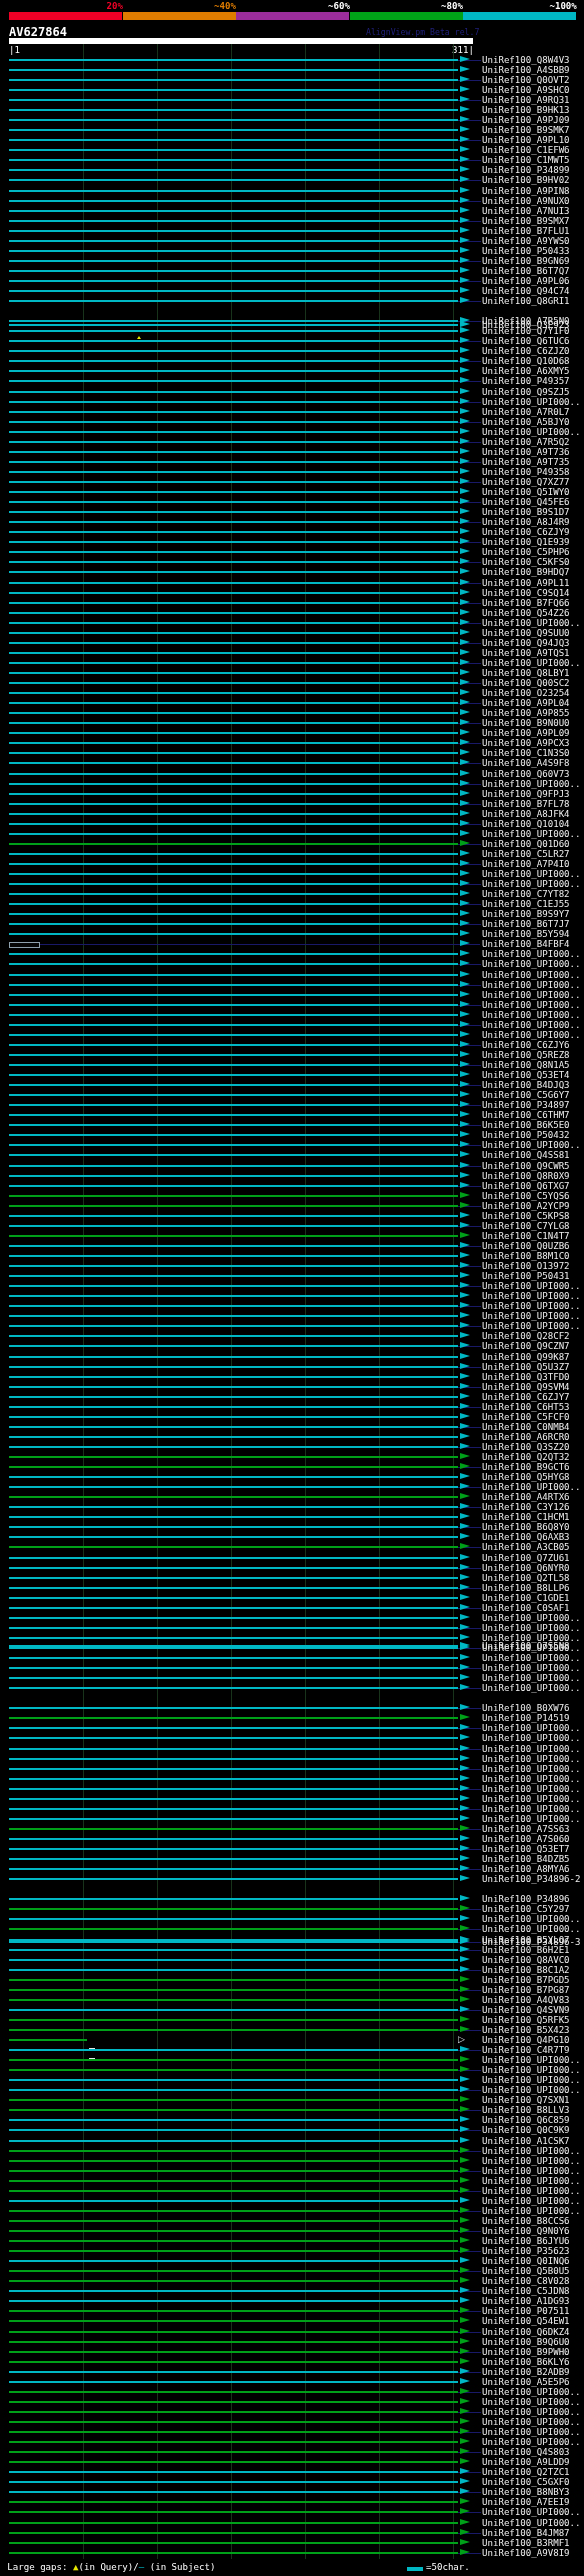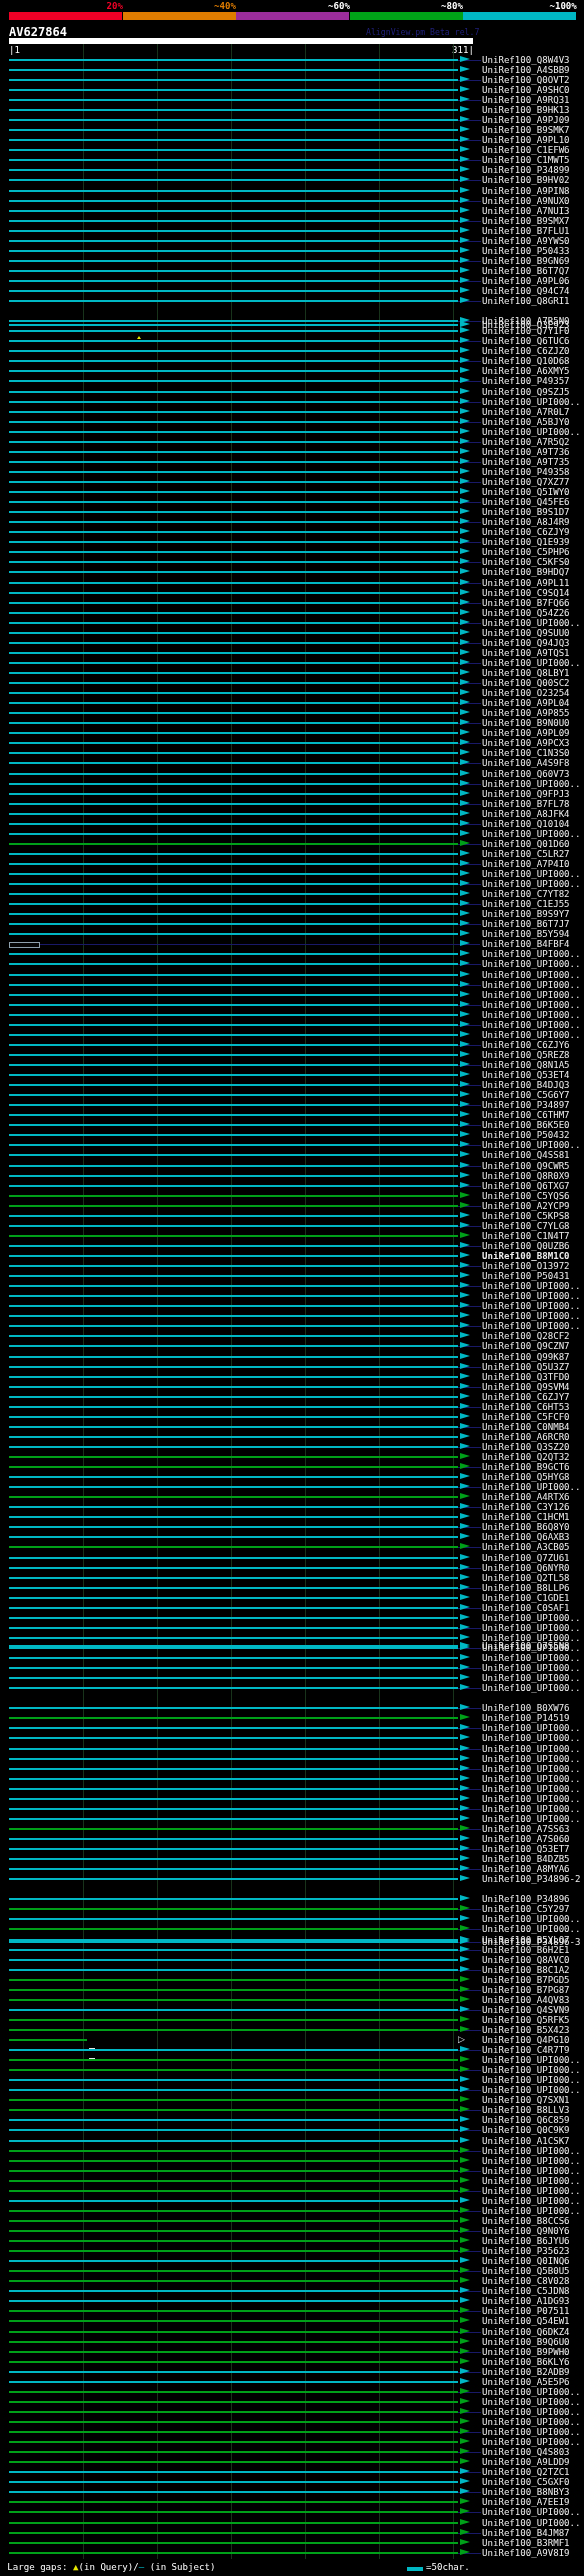--- a/index.html
+++ b/index.html
@@ -711,21 +711,21 @@
         <div class="bar" style="width: 449px; background: rgb(0, 160, 25);"></div>
         <div class="arrow" style="border-left: 10px solid rgb(0, 160, 25);"></div>
         <div class="lbl">UniRef100_C1N4T7</div>
       </div>
       <div class="row" style="top: 1241px;">
         <div class="bar" style="width: 449px; background: rgb(0, 184, 196);"></div>
         <div class="conn" style="left: 458px; width: 23px;"></div>
         <div class="arrow" style="border-left: 10px solid rgb(0, 184, 196);"></div>
         <div class="lbl">UniRef100_Q0UZB6</div>
       </div>
-      <div class="row" style="top: 1251px; font-weight: bold;">
+      <div class="row" style="top: 1251px;">
         <div class="bar" style="width: 449px; background: rgb(0, 184, 196);"></div>
         <div class="arrow" style="border-left: 10px solid rgb(0, 184, 196);"></div>
         <div class="lbl">UniRef100_B8M1C0</div>
       </div>
       <div class="row" style="top: 1261px;">
         <div class="bar" style="width: 449px; background: rgb(0, 184, 196);"></div>
         <div class="conn" style="left: 458px; width: 23px;"></div>
         <div class="arrow" style="border-left: 10px solid rgb(0, 184, 196);"></div>
         <div class="lbl">UniRef100_O13972</div>
       </div>

